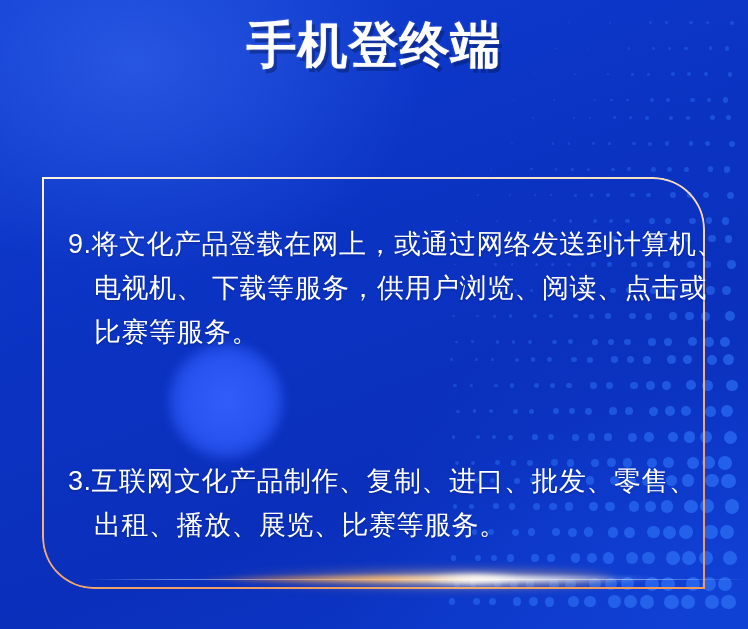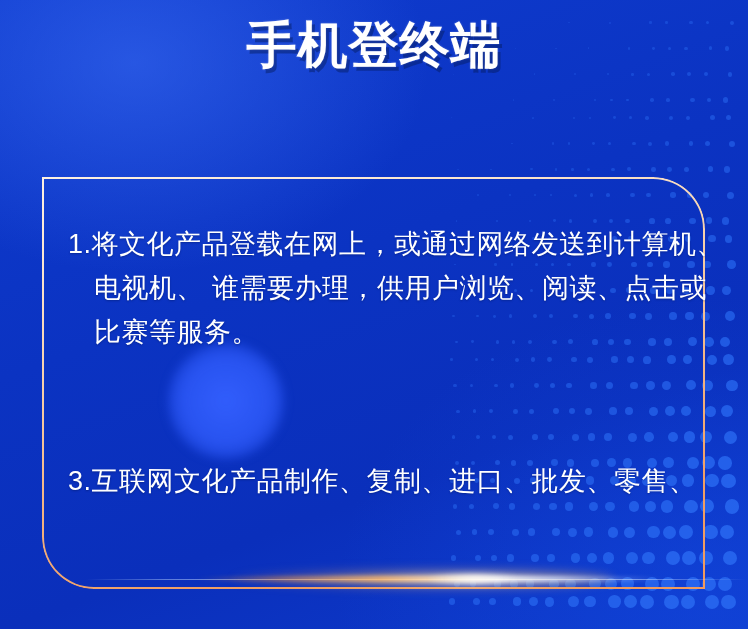--- a/index.html
+++ b/index.html
@@ -524,30 +524,31 @@
 
   <div class="title">
     <span class="tline">手机登终端</span>
   </div>
 
   <div class="card"></div>
 
   <div class="card-inner">
 
     <div class="item" id="item-1">
-      <span class="ln">1.将文化产品登载在网上，或通过网络发送到计算机、</span>
-      <span class="ln indent">电视机、 谁需要办理，供用户浏览、阅读、点击或</span>
+      <span class="ln">9.将文化产品登载在网上，或通过网络发送到计算机、</span>
+      <span class="ln indent">电视机、 下载等服务，供用户浏览、阅读、点击或</span>
       <span class="ln indent">比赛等服务。</span>
     </div>
 
     <div class="flare-wrap">
       <div class="flare-line"></div>
       <div class="flare-glow"></div>
       <div class="flare-core"></div>
       <div class="flare-hot"></div>
     </div>
 
     <div class="item" id="item-2">
       <span class="ln">3.互联网文化产品制作、复制、进口、批发、零售、</span>
+      <span class="ln indent">出租、播放、展览、比赛等服务。</span>
     </div>
 
   </div>
 </div>
 
 </body></html>

